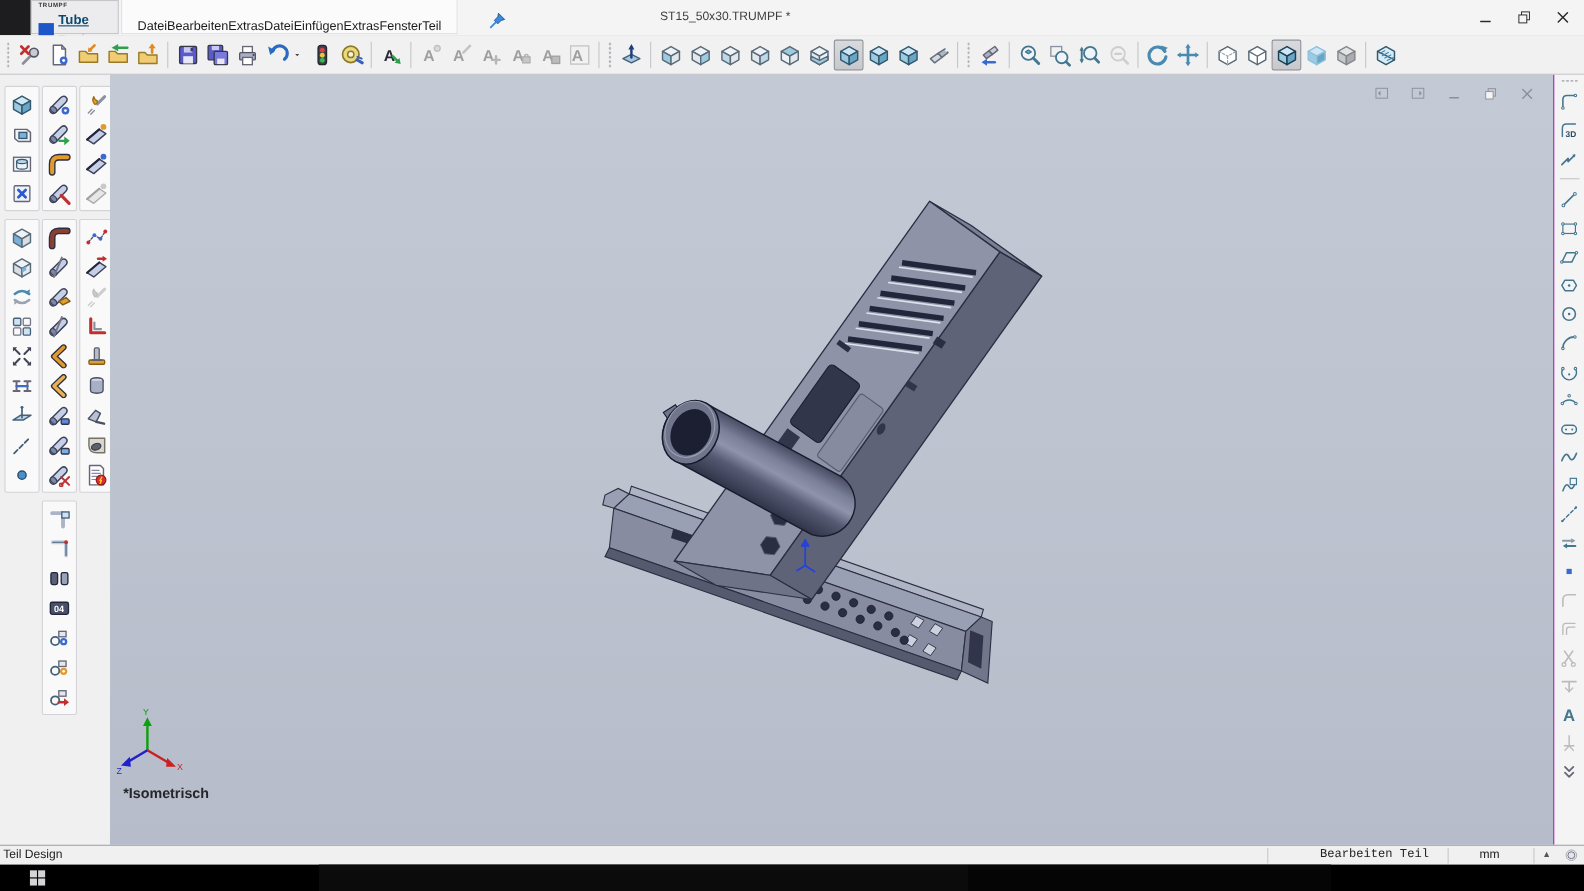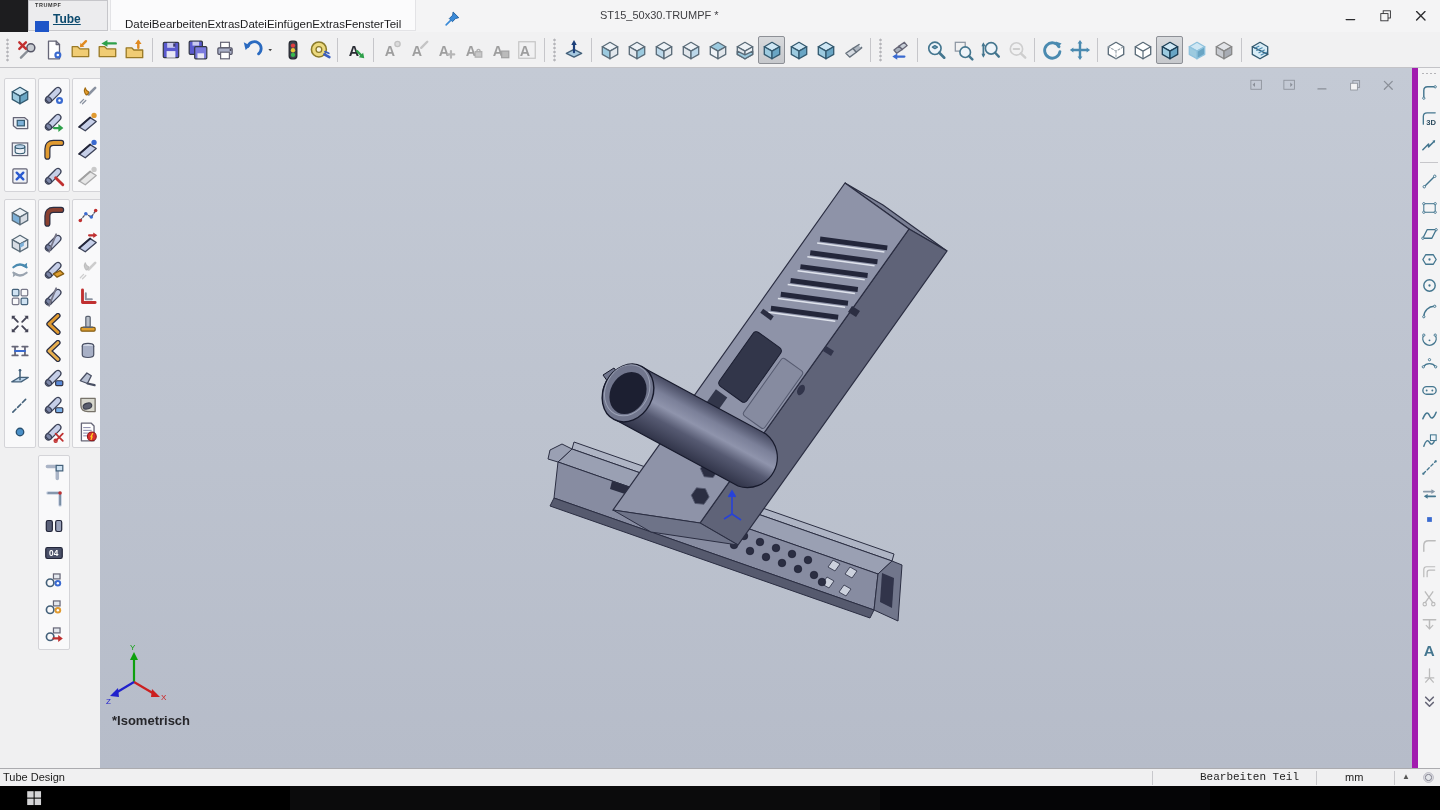--- a/index.html
+++ b/index.html
@@ -44,21 +44,21 @@
   .panel-handle::after{content:"";position:absolute;left:5px;top:14px;width:6px;height:6px;border-radius:50%;
     background:#e3e3e6;border:1px solid #bdbdc2;}
   .viewport{position:absolute;left:100px;top:0;width:1312px;height:700px;
     background:linear-gradient(#c4cad5,#b6bcc9);overflow:hidden;}
   .part-svg{position:absolute;left:0;top:0;width:1312px;height:700px;}
   .vp-controls{position:absolute;top:8px;right:14px;display:flex;gap:13px;}
   .vp-controls .tb{width:20px;height:18px;}
   .view-label{position:absolute;left:12px;bottom:40px;font-size:13px;font-weight:bold;color:#26262a;}
   .triad{position:absolute;left:6px;bottom:62px;}
   .right-rail{position:absolute;right:0;top:0;width:28px;height:700px;background:#f4f4f5;
-    border-left:6px solid #a21caf;display:flex;flex-direction:column;align-items:center;padding-top:4px;box-sizing:border-box;}
+    border-left:1px solid #a21caf;display:flex;flex-direction:column;align-items:center;padding-top:4px;box-sizing:border-box;}
   .right-rail .tb{width:24px;height:22px;margin-bottom:4px;}
   .hsep{width:18px;height:1px;background:#c6c6ca;margin:3px 0 7px 0;}
   .hgrip{width:16px;height:3px;margin-bottom:6px;
     background-image:radial-gradient(#b4b4b8 1px,transparent 1.2px);background-size:4px 3px;}
   
   .statusbar{position:absolute;left:0;top:768px;width: 1440px;height:18px;background:#f0f0f1;border-top:1px solid #ababaf;font-size:11px;color:#222;}
   .sb-app{position:absolute;left:3px;top:2px;}
   .sb-mode{position:absolute;left:1200px;top:2px;font-family:Liberation Mono, monospace;}
   .sb-units{position:absolute;left:1345px;top:2px;}
   .sb-sep{position:absolute;top:2px;width:1px;height:14px;background:#c8c8cc;}
@@ -1092,21 +1092,21 @@
         </div>
         <div class="tb">
           <svg viewBox="0 0 20 20" width="19" height="19">
             <path d="M6 5.5 10 9.5 14 5.5 M6 11 10 15 14 11" fill="none" stroke="#667" stroke-width="1.7" stroke-linecap="round" stroke-linejoin="round"></path>
           </svg>
         </div>
       </div>
   </div>
 
   <div class="statusbar">
-    <span class="sb-app">Tube Design</span>
+    <span class="sb-app">Teil Design</span>
     <span class="sb-sep" style="left:1152px"></span>
     <span class="sb-mode">Bearbeiten Teil</span>
     <span class="sb-sep" style="left:1316px"></span>
     <span class="sb-units">mm</span>
     <span class="sb-sep" style="left:1394px"></span>
     <span class="sb-arrow">▲</span>
     <span class="sb-cert" id="sb-cert">
         <svg viewBox="0 0 20 20" width="15" height="15">
           <circle cx="10" cy="10" r="4.2" fill="#e4e6ea" stroke="#667" stroke-width="1.1"></circle>
           <circle cx="10" cy="10" r="6.4" fill="none" stroke="#99a" stroke-width="1"></circle>

